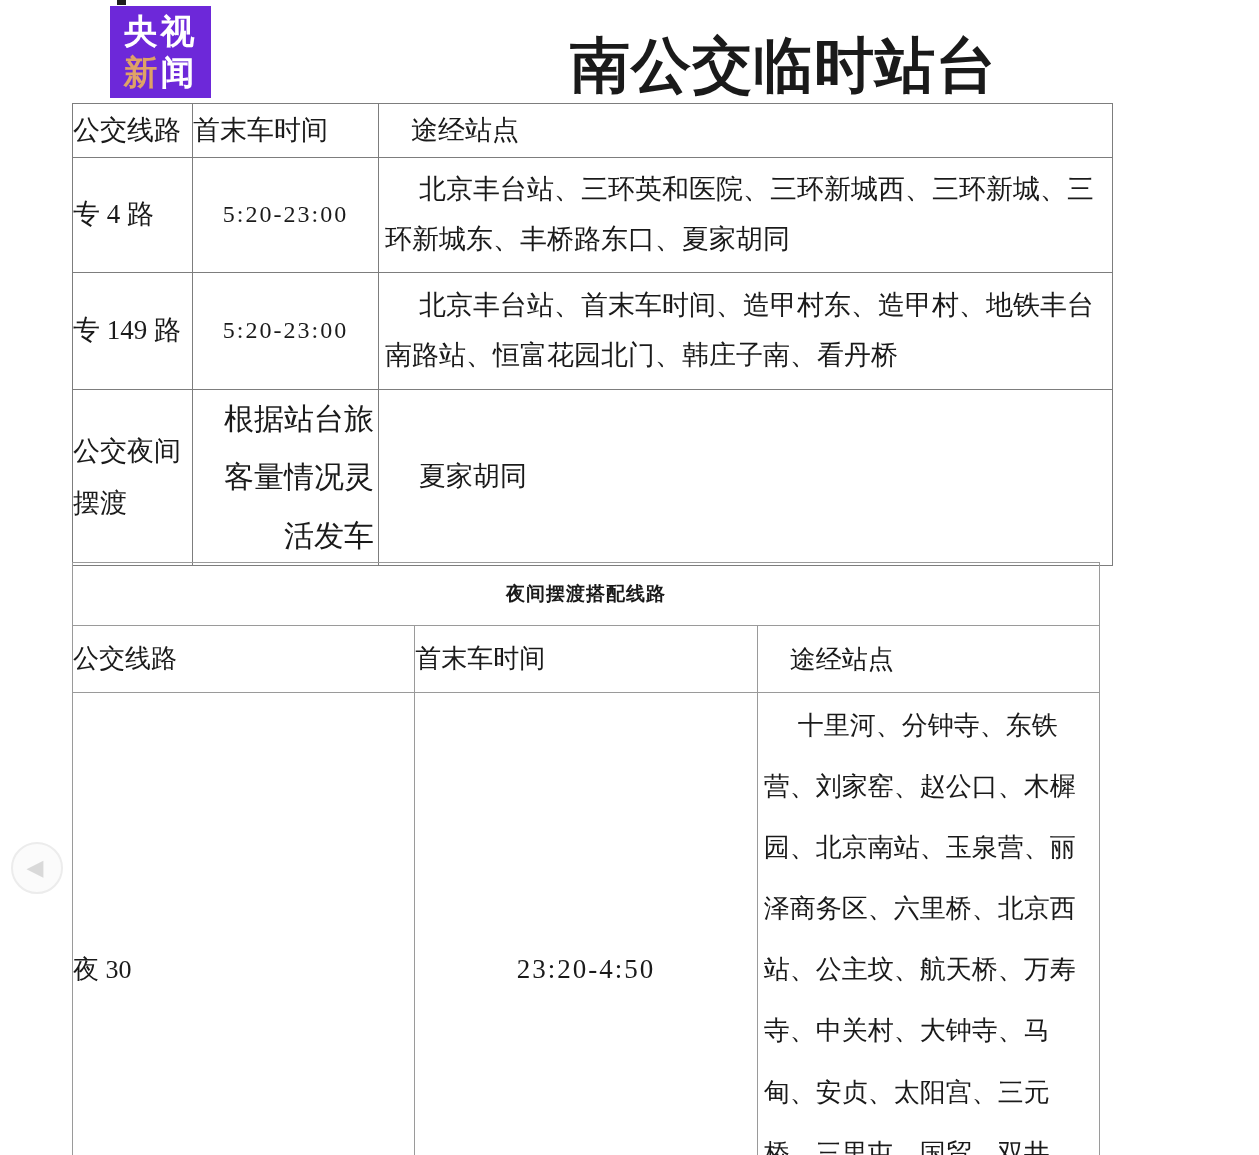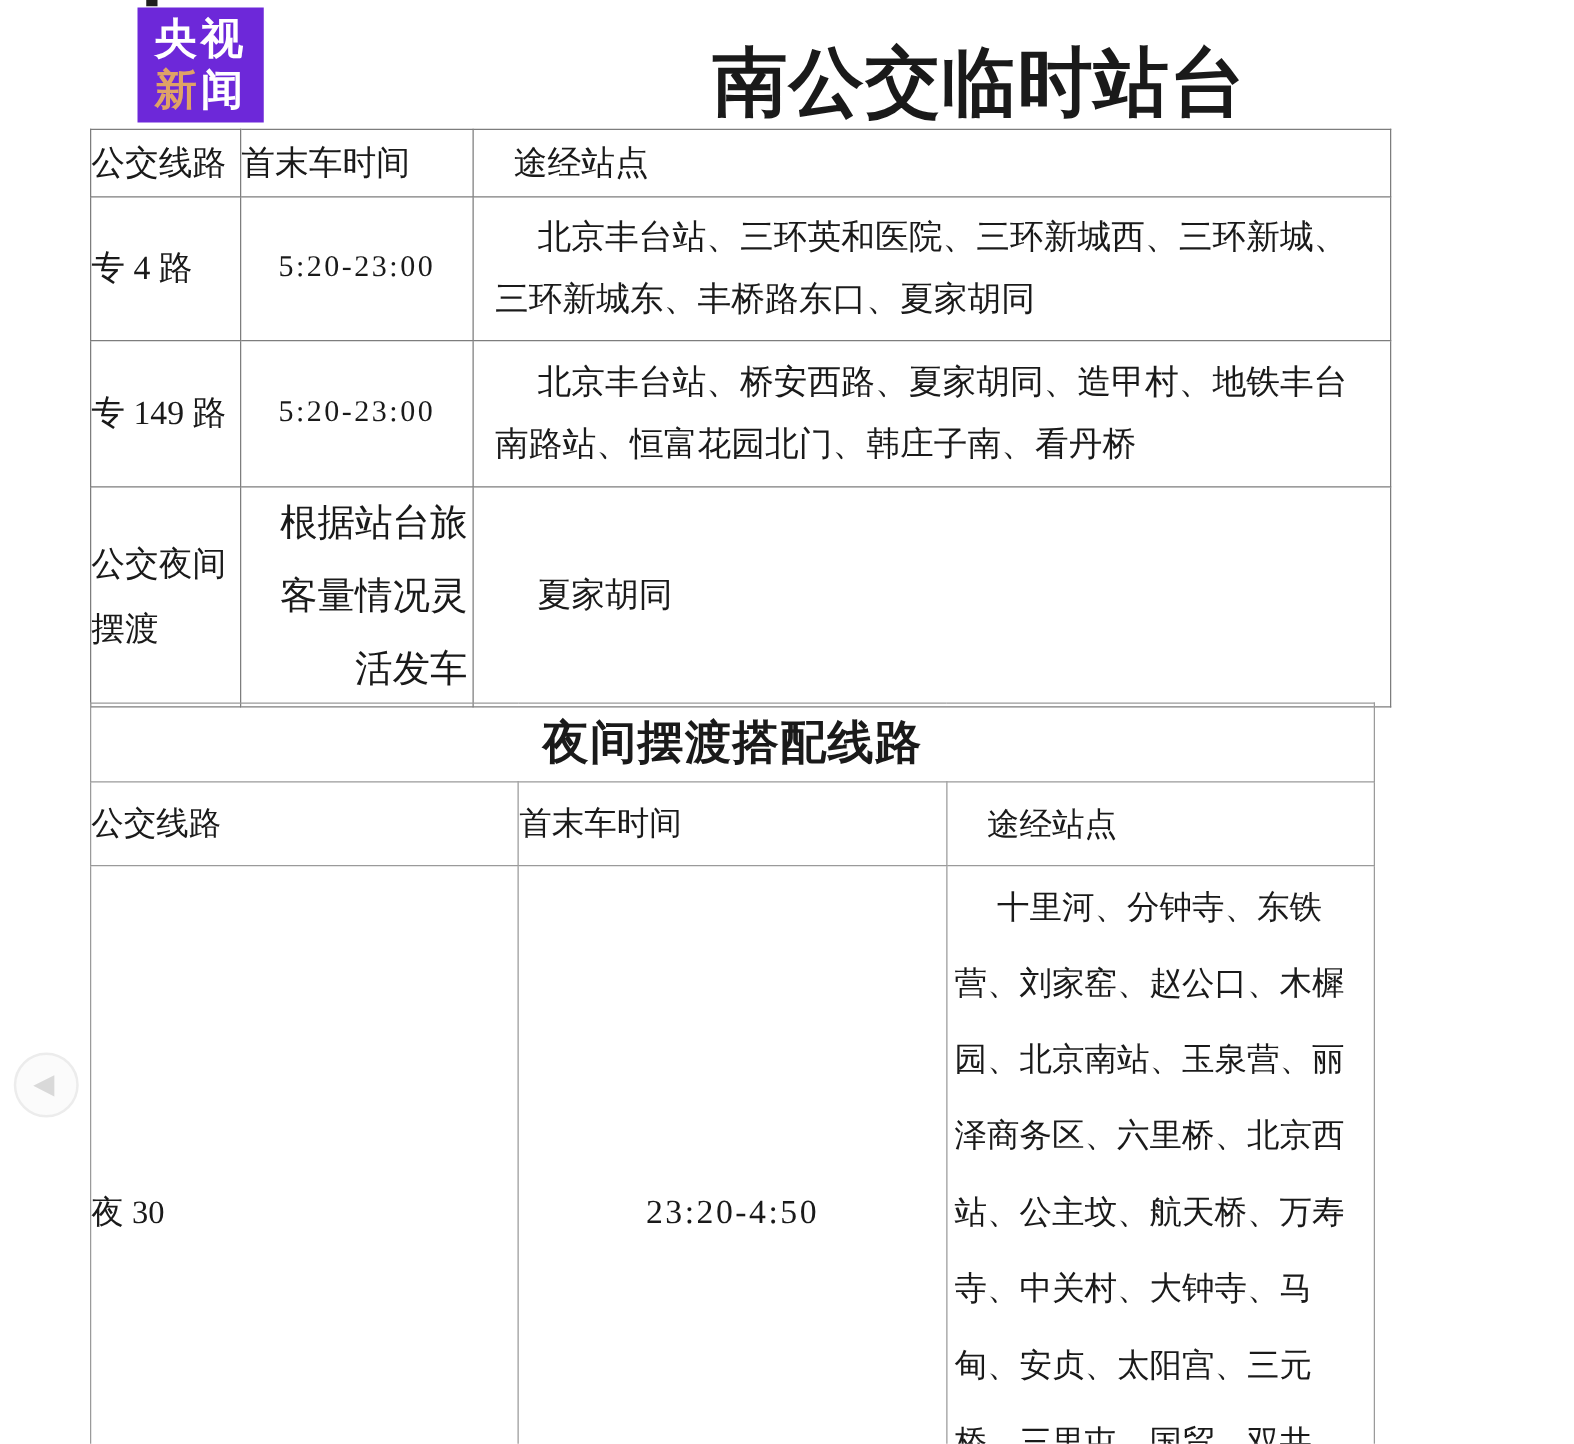--- a/index.html
+++ b/index.html
@@ -43,34 +43,34 @@
   .t1 .col-time  { width: 186px; }
   .t1 .col-stops { width: 734px; }
   .t1 .hrow { height: 52px; }
   .t1 .row-a { height: 115px; }
   .t1 .row-b { height: 117px; }
   .t1 .row-c { height: 112px; }
   .cell-center { text-align: left; line-height: 1.95; }
   .time-cell { text-align: center; letter-spacing: 2px; font-size: 24px; }
   .t1 .time-wrap { letter-spacing: 0; font-size: 30px; line-height: 1.95; text-align: right; padding: 0 4px; }
   .stops-cell {
-    text-align: left; padding: 4px 17px;
+    text-align: left; padding: 4px 6px;
     text-indent: 34px;
     line-height: 1.85;
   }
   .stops-header { text-align: left; padding-left: 32px; }
 
   
   .t2 { left: 72px; top: 562px; width: 1028px; font-size: 26px; }
   .t2 td, .t2 th { border: 1px solid #9a9a9a; }
   .t2 .col-route { width: 126px; }
   .t2 .col-time  { width: 179px; }
   .t2 .col-stops { width: 723px; }
   .t2 .title-row { height: 63px; }
-  .t2-title { text-align: center; font-weight: bold; font-size: 37px; letter-spacing: 1px; }
+  .t2-title { text-align: center; font-weight: bold; font-size: 19px; letter-spacing: 1px; }
   .t2 .hrow { height: 67px; }
   .t2 .row-a { height: 253px; }
   .t2 .stops-cell { line-height: 2.35; padding: 2px 6px; }
   .t2 .time-cell { font-size: 27px; }
 
   
   .prev-btn {
     position: absolute; left: 11px; top: 842px;
     width: 52px; height: 52px; border-radius: 50%;
     background: #fbfbfb; border: 2px solid #ececec;
@@ -103,21 +103,21 @@
     <th class="col-stops stops-header">途经站点</th>
   </tr>
   <tr class="row-a">
     <td class="cell-center">专 4 路</td>
     <td class="time-cell">5:20-23:00</td>
     <td class="stops-cell">北京丰台站、三环英和医院、三环新城西、三环新城、三环新城东、丰桥路东口、夏家胡同</td>
   </tr>
   <tr class="row-b">
     <td class="cell-center">专 149 路</td>
     <td class="time-cell">5:20-23:00</td>
-    <td class="stops-cell">北京丰台站、桥安西路、夏家胡同、造甲村、地铁丰台南路站、恒富花园北门、韩庄子南、看丹桥</td>
+    <td class="stops-cell">北京丰台站、首末车时间、造甲村东、造甲村、地铁丰台南路站、恒富花园北门、韩庄子南、看丹桥</td>
   </tr>
   <tr class="row-c">
     <td class="cell-center">公交夜间摆渡</td>
     <td class="time-wrap">根据站台旅客量情况灵活发车</td>
     <td class="stops-cell">夏家胡同</td>
   </tr>
 </tbody>
   </table>
 
 <table class="t2">

